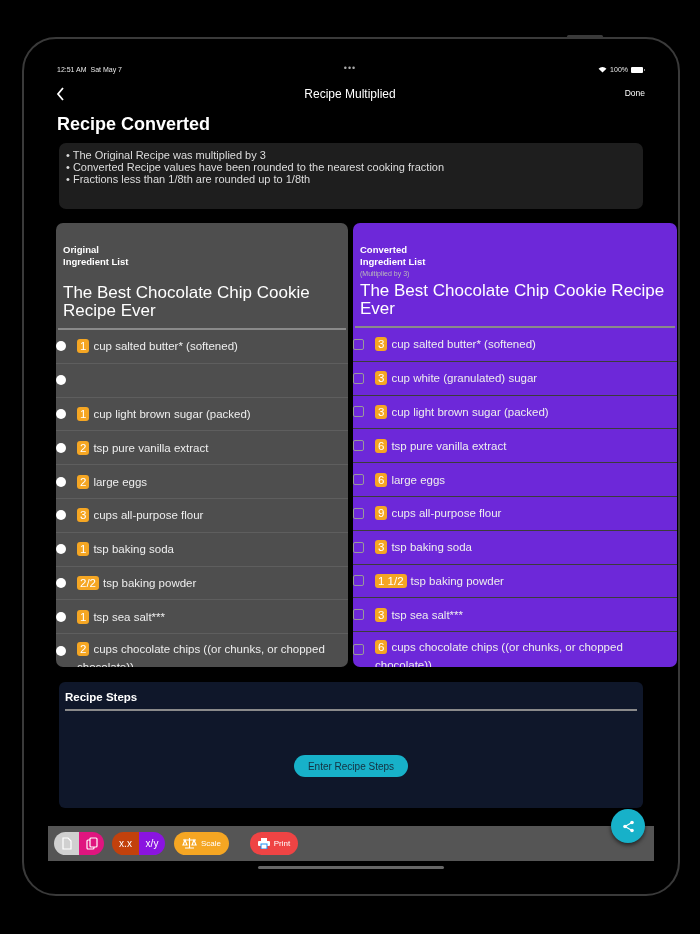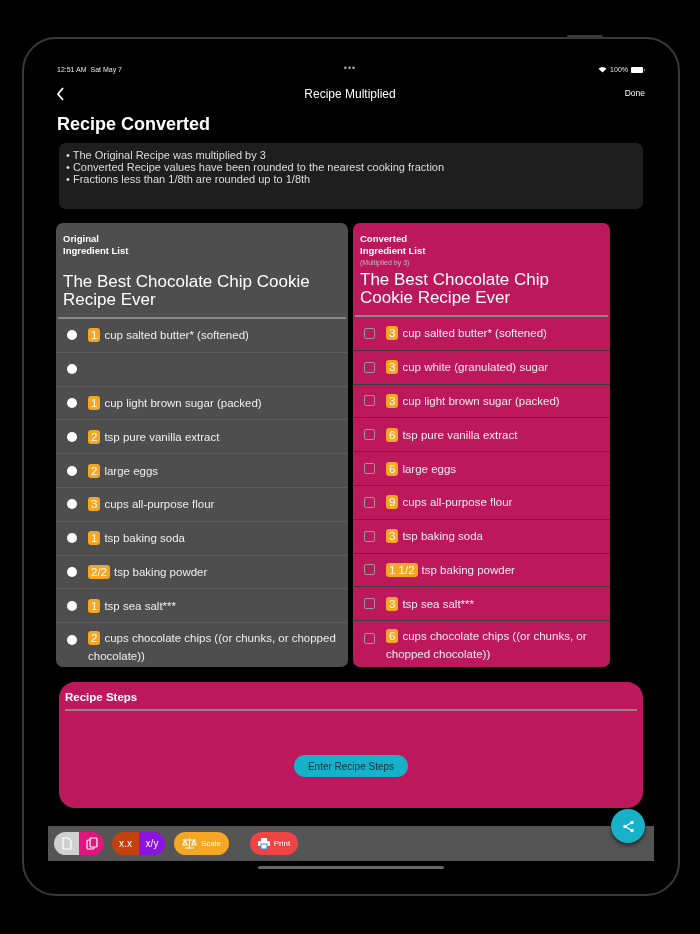--- a/index.html
+++ b/index.html
@@ -15,37 +15,37 @@
   .nav{position:absolute;top:84px;left:55px;right:55px;height:20px;}
   .nav .back{position:absolute;left:0;top:0;font-size:16px;color:#fff;cursor:pointer;}
   .nav .title{position:absolute;left:50%;transform:translateX(-50%);top:3px;font-size:12px;color:#fff;}
   .nav .done{position:absolute;right:0;top:4px;font-size:8.5px;color:#fff;cursor:pointer;}
   .page-title{position:absolute;top:114px;left:57px;font-size:18px;font-weight:bold;}
   .summary{position:absolute;top:143px;left:59px;width:584px;height:66px;background:#1e1e1e;border-radius:7px;padding:6px 7px;box-sizing:border-box;}
   .summary h3{margin:0 0 1px 0;font-size:14px;font-weight:bold;}
   .summary .line{font-size:11px;color:#ddd;line-height:12px;}
   .panel{position:absolute;top:223px;height:444px;border-radius:7px;box-sizing:border-box;overflow:hidden;}
   .panel.orig{left:56px;width:292px;background:#4e4e4e;}
-  .panel.conv{left:353px;width:257px;background:#be185d;}
-  .panel .head{padding:10px 7px 0 7px;}
+  .panel.conv{left:353px;width:324px;background:#6d28d9;}
+  .panel .head{padding:10px 7px 0 7px;margin-top:11px;}
   .panel .sub{font-size:9.5px;font-weight:bold;line-height:12px;}
   .panel .mult{font-size:7px;color:#bbb;margin-top:2px;}
   .panel .rtitle{font-size:17px;line-height:18px;margin-top:5px;}
   .panel.orig .rtitle{margin-top:16px;}
   .panel .hr{height:2px;background:#8a8a8a;margin:8px 2px 0 2px;}
-  .row{display:flex;align-items:center;height:33.8px;border-bottom:1px solid #3c3c3c;padding-left:11px;font-size:11.5px;color:#eee;box-sizing:border-box;}
+  .row{display:flex;align-items:center;height:33.8px;border-bottom:1px solid #3c3c3c;font-size:11.5px;color:#eee;box-sizing:border-box;}
   .panel.orig .row{border-bottom-color:#5e5e5e;}
   .row.tall{height:43px;align-items:flex-start;padding-top:6px;border-bottom:none;}
   .row .mark{flex:0 0 auto;margin-right:11px;}
   .radio{width:10px;height:10px;border-radius:50%;background:#fff;}
   .check{width:9px;height:9px;border:1.5px solid #999;border-radius:2px;}
   .row.tall .mark{margin-top:6px;}
   .qty{background:#f5a623;color:#fff;border-radius:3px;padding:1px 3px;margin-right:4px;font-size:11.5px;}
   .row .txt{line-height:18px;}
-  .steps{position:absolute;top:682px;left:59px;width:584px;height:126px;background:#be185d;border-radius:16px;}
+  .steps{position:absolute;top:682px;left:59px;width:584px;height:126px;background:#0f172a;border-radius:6px;}
   .steps h3{margin:0;position:absolute;top:9px;left:6px;font-size:11.5px;font-weight:bold;}
   .steps .hr{position:absolute;top:27px;left:6px;right:6px;height:2px;background:#8a8a8a;}
   .steps .note{position:absolute;top:35px;left:6px;font-size:7.5px;color:#ddd;display:flex;align-items:center;gap:5px;}
   .steps .btn{position:absolute;top:73px;left:235px;width:114px;height:22px;border-radius:11px;background:#17b1c9;color:#153040;font-size:10px;display:flex;align-items:center;justify-content:center;cursor:pointer;}
   .toolbar{position:absolute;top:826px;left:48px;width:606px;height:35px;background:#555;}
   .seg{position:absolute;top:6px;height:23px;border-radius:12px;display:flex;overflow:hidden;font-size:10px;}
   .seg span{display:flex;align-items:center;justify-content:center;cursor:pointer;}
   .pill{position:absolute;top:6px;height:23px;border-radius:12px;display:flex;align-items:center;justify-content:center;gap:4px;font-size:8px;color:#fff;cursor:pointer;}
   .fab{position:absolute;left:611px;top:809px;width:34px;height:34px;border-radius:50%;background:#17b1c9;display:flex;align-items:center;justify-content:center;box-shadow:0 2px 4px rgba(0,0,0,.6);cursor:pointer;}
   .home{position:absolute;top:866px;left:258px;width:186px;height:3px;background:#666;border-radius:2px;}

